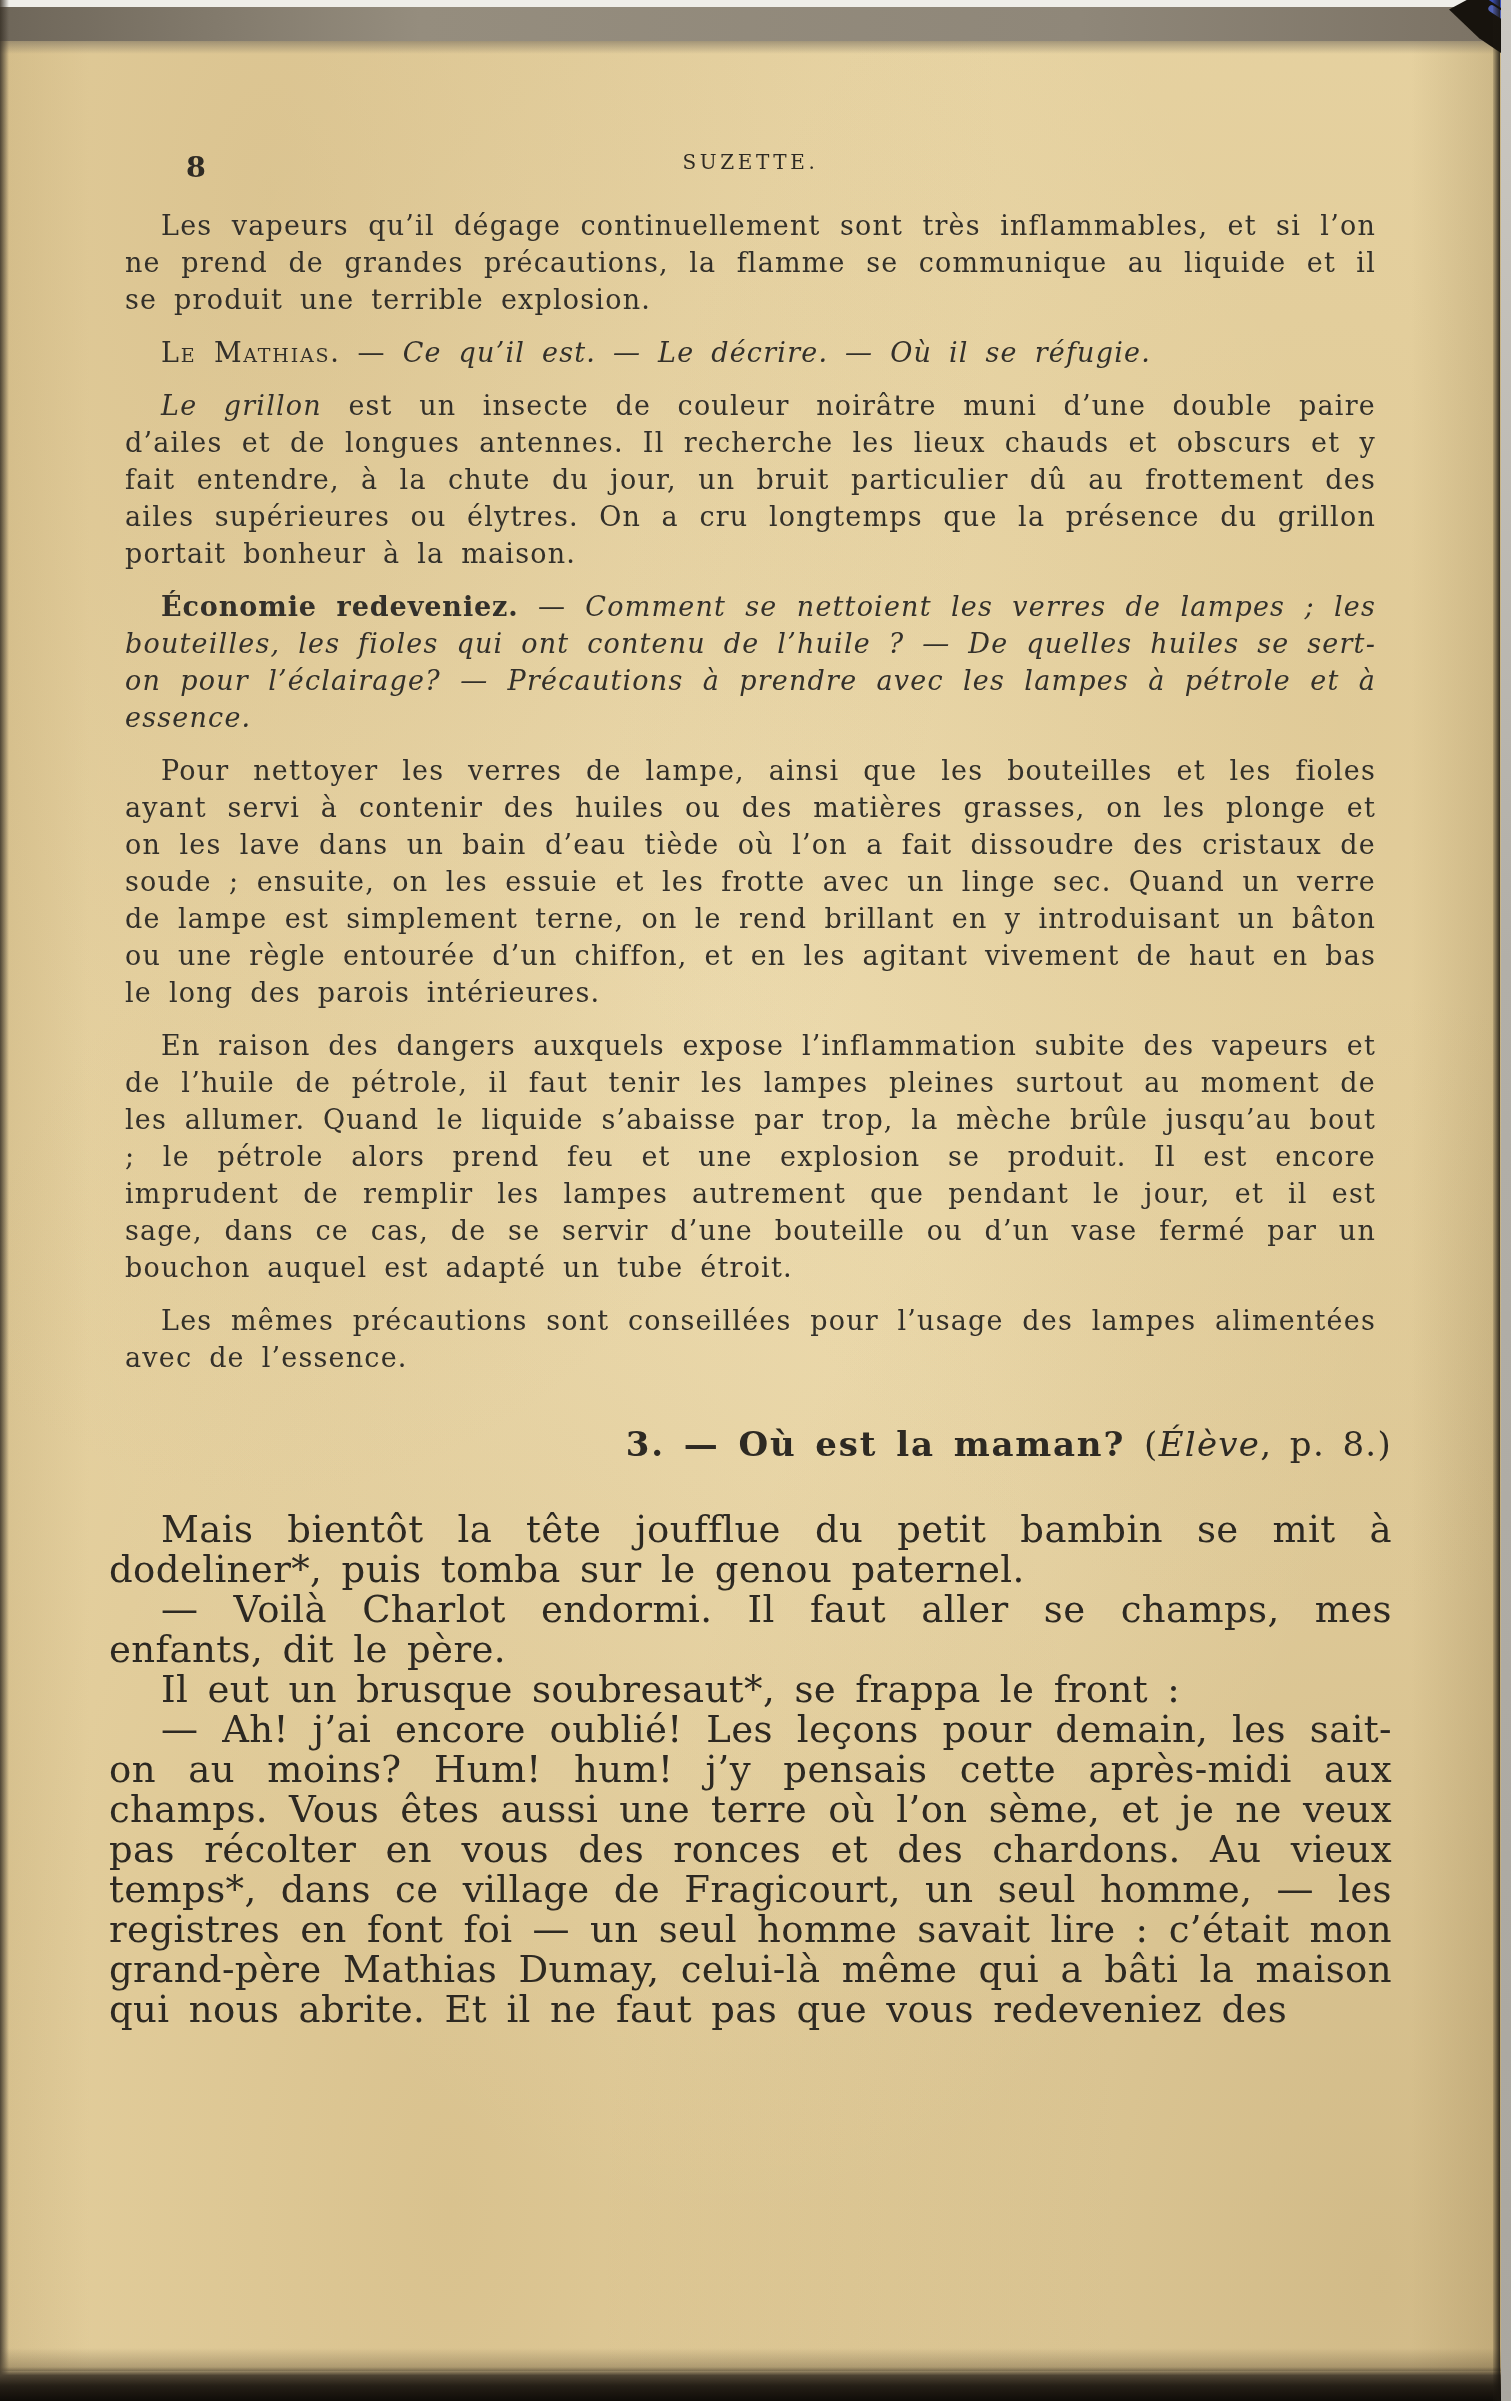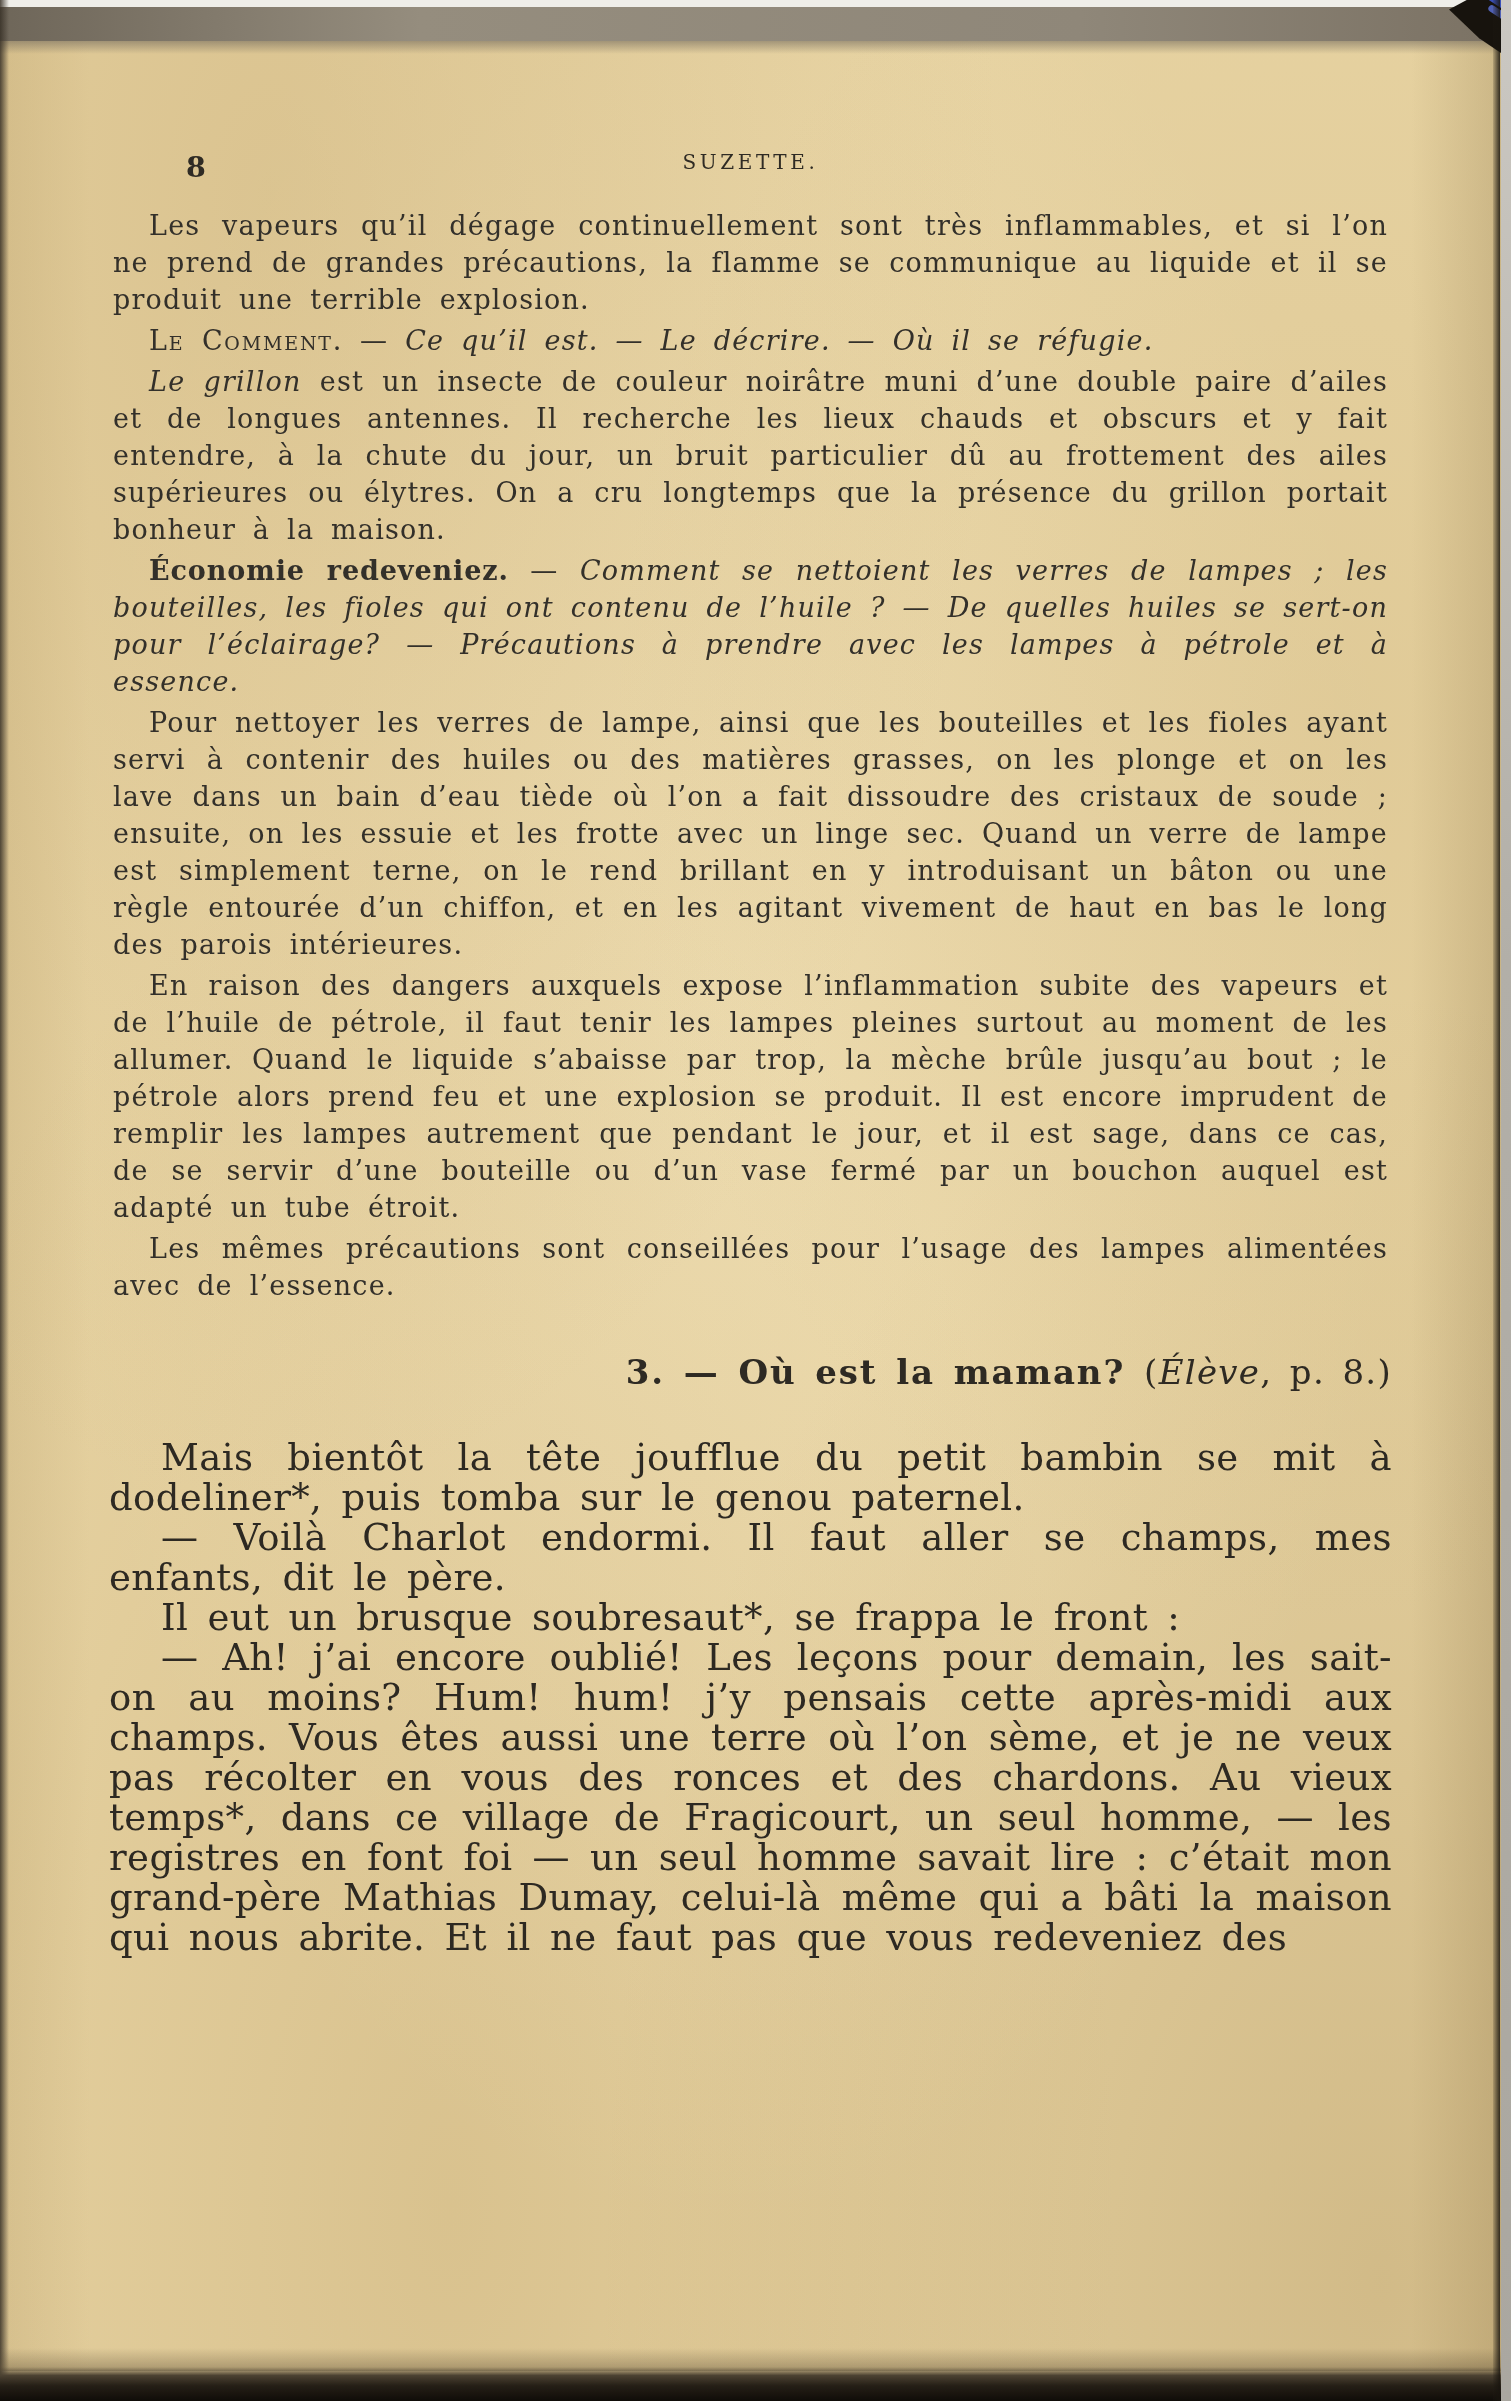--- a/index.html
+++ b/index.html
@@ -55,21 +55,21 @@
   .content{position:absolute;left:109px;top:150px;width:1283px;color:#2f2b24;}
   .pagehead{position:relative;height:37px;margin-bottom:19.6px;}
   .page-number{position:absolute;left:77px;top:0;font-size:28.5px;font-weight:bold;}
   .running-title{position:absolute;left:0;right:0;top:0;text-align:center;
     font-size:20px;letter-spacing:3.6px;}
 
   .lesson{
     font-size:27px;line-height:37px;text-align:justify;
     letter-spacing:1.2px;word-spacing:7.1px;color:#33302a;
   }
-  .lesson p{margin:4px;}
+  .lesson p{margin:16px;}
   .indent{text-indent:36px;}
 
   .seg{}
   .italic{font-style:italic;}
   .bold{font-weight:bold;letter-spacing:0.9px;}
   .smallcaps{font-variant:small-caps;letter-spacing:1.8px;}
 
   .section-heading{
     margin:48px 0 46px 0;text-align:right;font-size:34px;color:#2e2a23;
     letter-spacing:1.3px;word-spacing:5.3px;
@@ -88,21 +88,21 @@
 
 <div class="paper">
   <div class="content">
     <div class="pagehead">
       <span class="page-number">8</span>
       <span class="running-title">SUZETTE.</span>
     </div>
 
     <div class="lesson">
         <p class="indent"><span class="seg">Les vapeurs qu’il dégage continuellement sont très inflammables, et si l’on ne prend de grandes précautions, la flamme se communique au liquide et il se produit une terrible explosion.</span></p>
-        <p class="indent"><span class="seg smallcaps">Le Comment.</span><span class="seg"> — </span><span class="seg italic">Ce qu’il est. — Le décrire. — Où il se réfugie.</span></p>
+        <p class="indent"><span class="seg smallcaps">Le Mathias.</span><span class="seg"> — </span><span class="seg italic">Ce qu’il est. — Le décrire. — Où il se réfugie.</span></p>
         <p class="indent"><span class="seg italic">Le grillon</span><span class="seg"> est un insecte de couleur noirâtre muni d’une double paire d’ailes et de longues antennes. Il recherche les lieux chauds et obscurs et y fait entendre, à la chute du jour, un bruit particulier dû au frottement des ailes supérieures ou élytres. On a cru longtemps que la présence du grillon portait bonheur à la maison.</span></p>
         <p class="indent"><span class="seg bold">Économie redeveniez.</span><span class="seg"> — </span><span class="seg italic">Comment se nettoient les verres de lampes ; les bouteilles, les fioles qui ont contenu de l’huile ? — De quelles huiles se sert-on pour l’éclairage? — Précautions à prendre avec les lampes à pétrole et à essence.</span></p>
         <p class="indent"><span class="seg">Pour nettoyer les verres de lampe, ainsi que les bouteilles et les fioles ayant servi à contenir des huiles ou des matières grasses, on les plonge et on les lave dans un bain d’eau tiède où l’on a fait dissoudre des cristaux de soude ; ensuite, on les essuie et les frotte avec un linge sec. Quand un verre de lampe est simplement terne, on le rend brillant en y introduisant un bâton ou une règle entourée d’un chiffon, et en les agitant vivement de haut en bas le long des parois intérieures.</span></p>
         <p class="indent"><span class="seg">En raison des dangers auxquels expose l’inflammation subite des vapeurs et de l’huile de pétrole, il faut tenir les lampes pleines surtout au moment de les allumer. Quand le liquide s’abaisse par trop, la mèche brûle jusqu’au bout ; le pétrole alors prend feu et une explosion se produit. Il est encore imprudent de remplir les lampes autrement que pendant le jour, et il est sage, dans ce cas, de se servir d’une bouteille ou d’un vase fermé par un bouchon auquel est adapté un tube étroit.</span></p>
         <p class="indent"><span class="seg">Les mêmes précautions sont conseillées pour l’usage des lampes alimentées avec de l’essence.</span></p>
       </div>
 
     <div class="section-heading"><span class="seg bold">3. — Où est la maman? </span><span class="seg">(</span><span class="seg italic">Élève</span><span class="seg">, p. 8.)</span></div>
 
     <div class="story">

